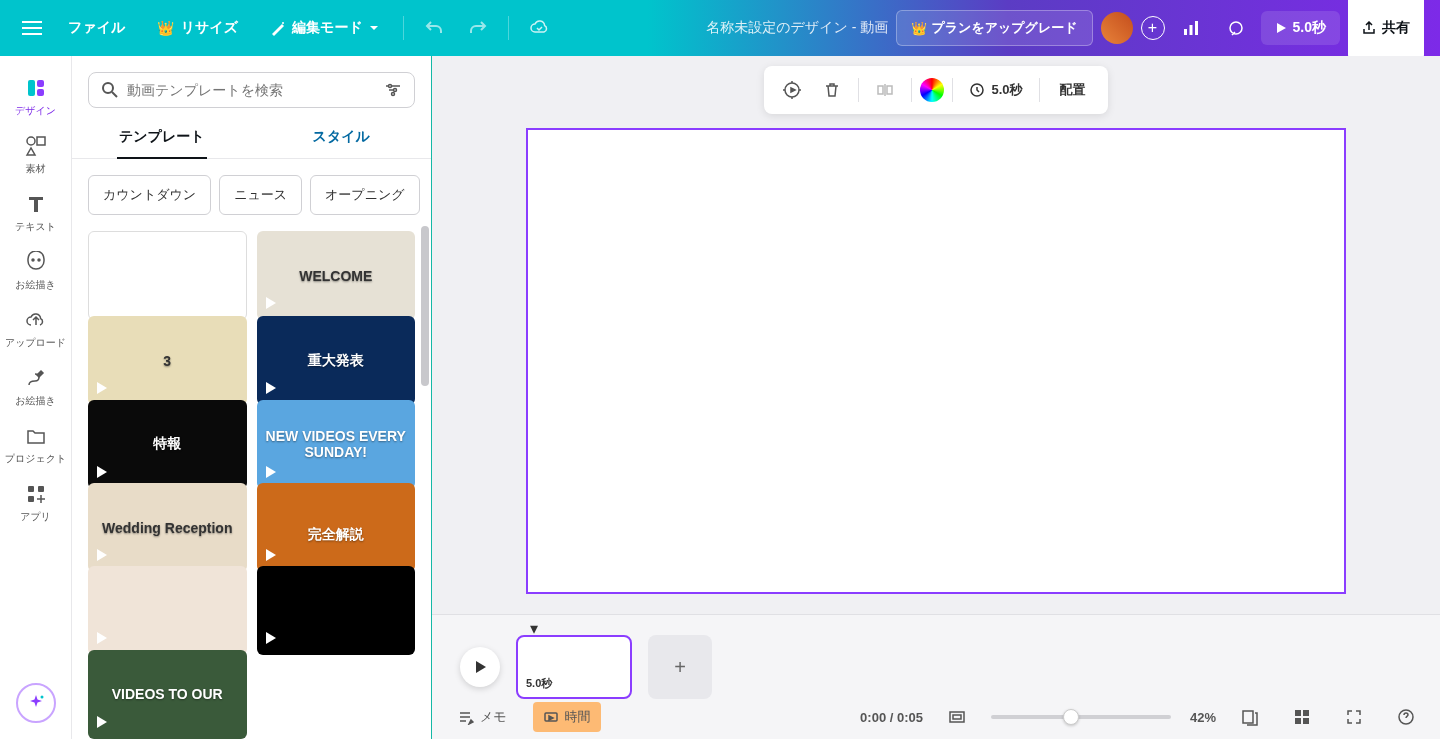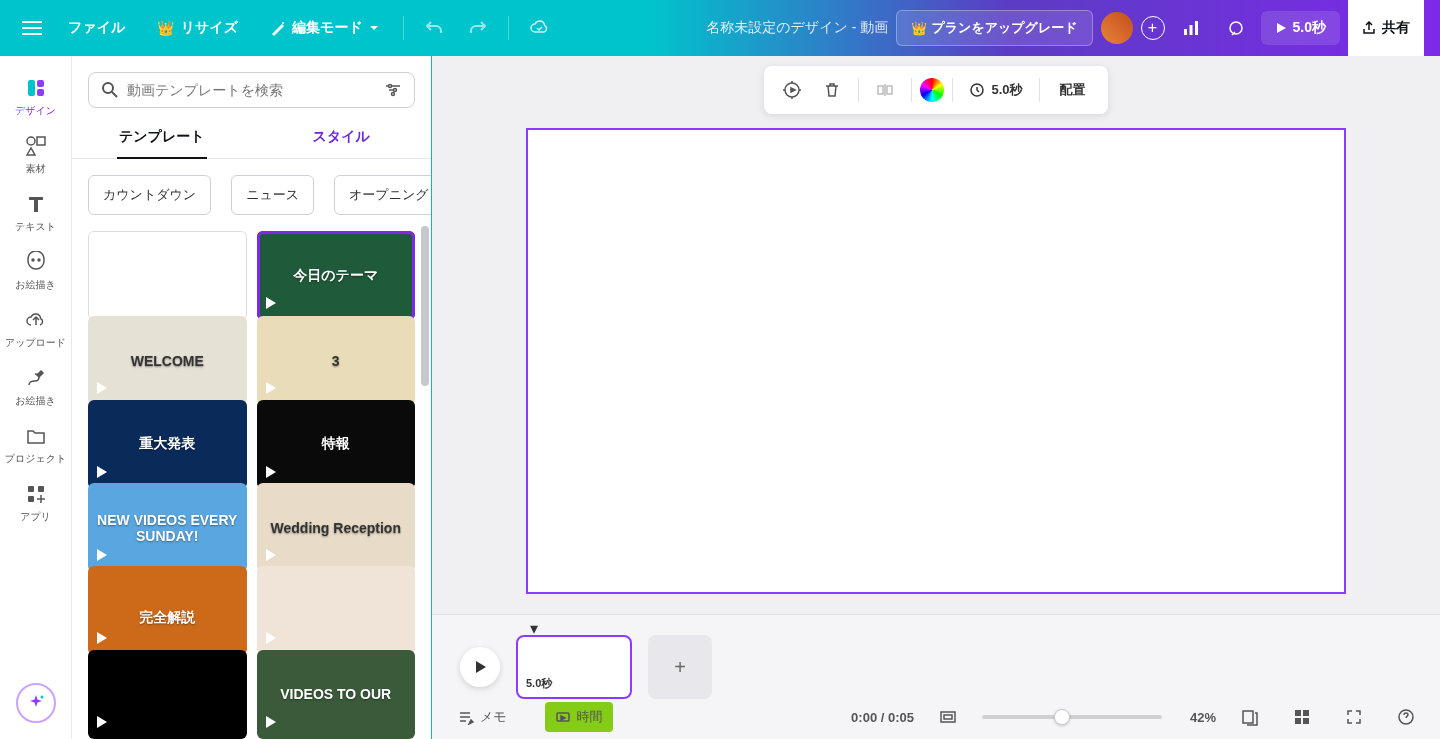--- a/index.html
+++ b/index.html
@@ -27,24 +27,24 @@
 .rail-bottom { margin-top: auto; margin-bottom: 16px; }
 .magic-btn { width: 40px; height: 40px; border-radius: 50%; border: 2px solid #c9a4ff; display: flex; align-items: center; justify-content: center; cursor: pointer; }
 
 
 .side-panel { position: absolute; left: 72px; top: 56px; width: 360px; height: calc(100% - 56px); background: white; border-right: 1px solid #14b8a6; display: flex; flex-direction: column; }
 .search-row { padding: 16px 16px 8px; }
 .search-box { display: flex; align-items: center; border: 1px solid #d0d0d4; border-radius: 8px; padding: 8px 12px; gap: 8px; }
 .search-box input { border: none; outline: none; flex: 1; font-size: 14px; color: #333; }
 .filter-icon { cursor: pointer; color: #555; }
 .tabs-row { display: flex; border-bottom: 1px solid #e8e8eb; }
-.tab { flex: 1; text-align: center; padding: 12px 0; font-size: 14px; font-weight: 600; color: #6d28d9; cursor: pointer; position: relative; }
+.tab { flex: 1; text-align: center; padding: 12px 0; font-size: 14px; font-weight: 600; color: #0369a1; cursor: pointer; position: relative; }
 .tab.active { color: #0e1318; }
 .tab.active::after { content: ''; position: absolute; bottom: -1px; left: 25%; width: 50%; height: 2px; background: #0e1318; }
-.chips-row { display: flex; gap: 20px; padding: 16px; overflow: hidden; }
+.chips-row { display: flex; gap: 8px; padding: 16px; overflow: hidden; }
 .chip { border: 1px solid #d0d0d4; border-radius: 6px; padding: 10px 14px; font-size: 13px; color: #333; cursor: pointer; white-space: nowrap; }
 .templates-grid { flex: 1; overflow-y: auto; padding: 0 16px 16px; display: grid; grid-template-columns: 1fr 1fr; gap: 10px; }
 .template-card { position: relative; aspect-ratio: 16/9; border-radius: 6px; overflow: hidden; cursor: pointer; display: flex; align-items: center; justify-content: center; font-size: 14px; font-weight: 700; color: white; }
 .template-card .play-badge { position: absolute; left: 6px; bottom: 6px; width: 18px; height: 18px; color: white; }
 .template-card.selected { outline: 3px solid #7d2ae8; outline-offset: -3px; }
 .scrollbar-fake { position: absolute; right: 2px; top: 170px; width: 8px; height: 160px; background: #c8c8cc; border-radius: 4px; }
 
 
 .canvas-area { position: absolute; left: 432px; top: 56px; right: 0; bottom: 0; background: #f0f0f3; display: flex; flex-direction: column; }
 .canvas-toolbar { display: flex; justify-content: center; padding: 10px 0; }
@@ -62,25 +62,25 @@
 .timeline-zone { height: 140px; background: #f5f5f7; border-top: 1px solid #e0e0e4; position: relative; }
 .timeline-track { display: flex; align-items: center; gap: 16px; padding: 20px 0 0 28px; position: relative; }
 .play-circle { width: 40px; height: 40px; border-radius: 50%; background: white; box-shadow: 0 2px 6px rgba(0,0,0,0.15); display: flex; align-items: center; justify-content: center; cursor: pointer; }
 .clip-thumb { width: 116px; height: 64px; background: white; border: 2px solid #8b3dff; border-radius: 8px; position: relative; cursor: pointer; }
 .clip-label { position: absolute; left: 8px; bottom: 6px; font-size: 11px; color: #333; font-weight: 600; }
 .add-clip { width: 64px; height: 64px; background: #e8e8ec; border-radius: 8px; display: flex; align-items: center; justify-content: center; cursor: pointer; color: #666; font-size: 20px; }
 .playhead { position: absolute; left: 98px; top: 4px; color: #333; }
 
 .bottom-bar { position: absolute; bottom: 0; left: 0; right: 0; height: 44px; display: flex; align-items: center; padding: 0 16px; gap: 16px; color: #555; font-size: 13px; }
 .bottom-btn { display: flex; align-items: center; gap: 6px; padding: 6px 10px; border-radius: 4px; cursor: pointer; }
-.bottom-btn.active { background: #84cc16; margin-left: 12px; }
+.bottom-btn.active { background: #fdba74; }
 .bottom-spacer { flex: 1; }
 .zoom-slider { width: 180px; height: 4px; background: #d0d0d4; border-radius: 2px; position: relative; cursor: pointer; }
 .zoom-thumb { position: absolute; left: 40%; top: -6px; width: 16px; height: 16px; background: white; border: 1px solid #ccc; border-radius: 50%; box-shadow: 0 1px 3px rgba(0,0,0,0.2); }
-.zoom-pct { font-weight: 600; margin-left: 12px; }
+.zoom-pct { font-weight: 600; margin-left: 3px; }
 
 svg { display: block; }
 </style>
 </head>
 <body>
 
 <div class="topbar">
   <div class="hamburger-btn">
     <svg width="20" height="20" viewBox="0 0 20 20" fill="white">
         <rect y="3" width="20" height="2"></rect>
@@ -270,28 +270,20 @@
   </div>
   <div class="templates-grid" id="templates-grid">
       <div class="template-card" style="background: rgb(255, 255, 255); border: 1px solid rgb(221, 221, 221);">
         <span style="text-shadow: rgba(0, 0, 0, 0.4) 0px 1px 2px; padding: 0px 6px; text-align: center; color: rgb(51, 51, 51);"></span>
         <div class="play-badge">
           <svg width="14" height="14" viewBox="0 0 14 14" fill="white">
             <path d="M3 1l10 6-10 6z"></path>
           </svg>
         </div>
       </div>
-      <div class="template-card selected" style="background: rgb(31, 90, 58);">
-        <span style="text-shadow: rgba(0, 0, 0, 0.4) 0px 1px 2px; padding: 0px 6px; text-align: center;">今日のテーマ</span>
-        <div class="play-badge">
-          <svg width="14" height="14" viewBox="0 0 14 14" fill="white">
-            <path d="M3 1l10 6-10 6z"></path>
-          </svg>
-        </div>
-      </div>
       <div class="template-card" style="background: rgb(230, 225, 213);">
         <span style="text-shadow: rgba(0, 0, 0, 0.4) 0px 1px 2px; padding: 0px 6px; text-align: center; color: rgb(51, 51, 51);">WELCOME</span>
         <div class="play-badge">
           <svg width="14" height="14" viewBox="0 0 14 14" fill="white">
             <path d="M3 1l10 6-10 6z"></path>
           </svg>
         </div>
       </div>
       <div class="template-card" style="background: rgb(232, 221, 184);">
         <span style="text-shadow: rgba(0, 0, 0, 0.4) 0px 1px 2px; padding: 0px 6px; text-align: center; color: rgb(51, 51, 51);">3</span>

